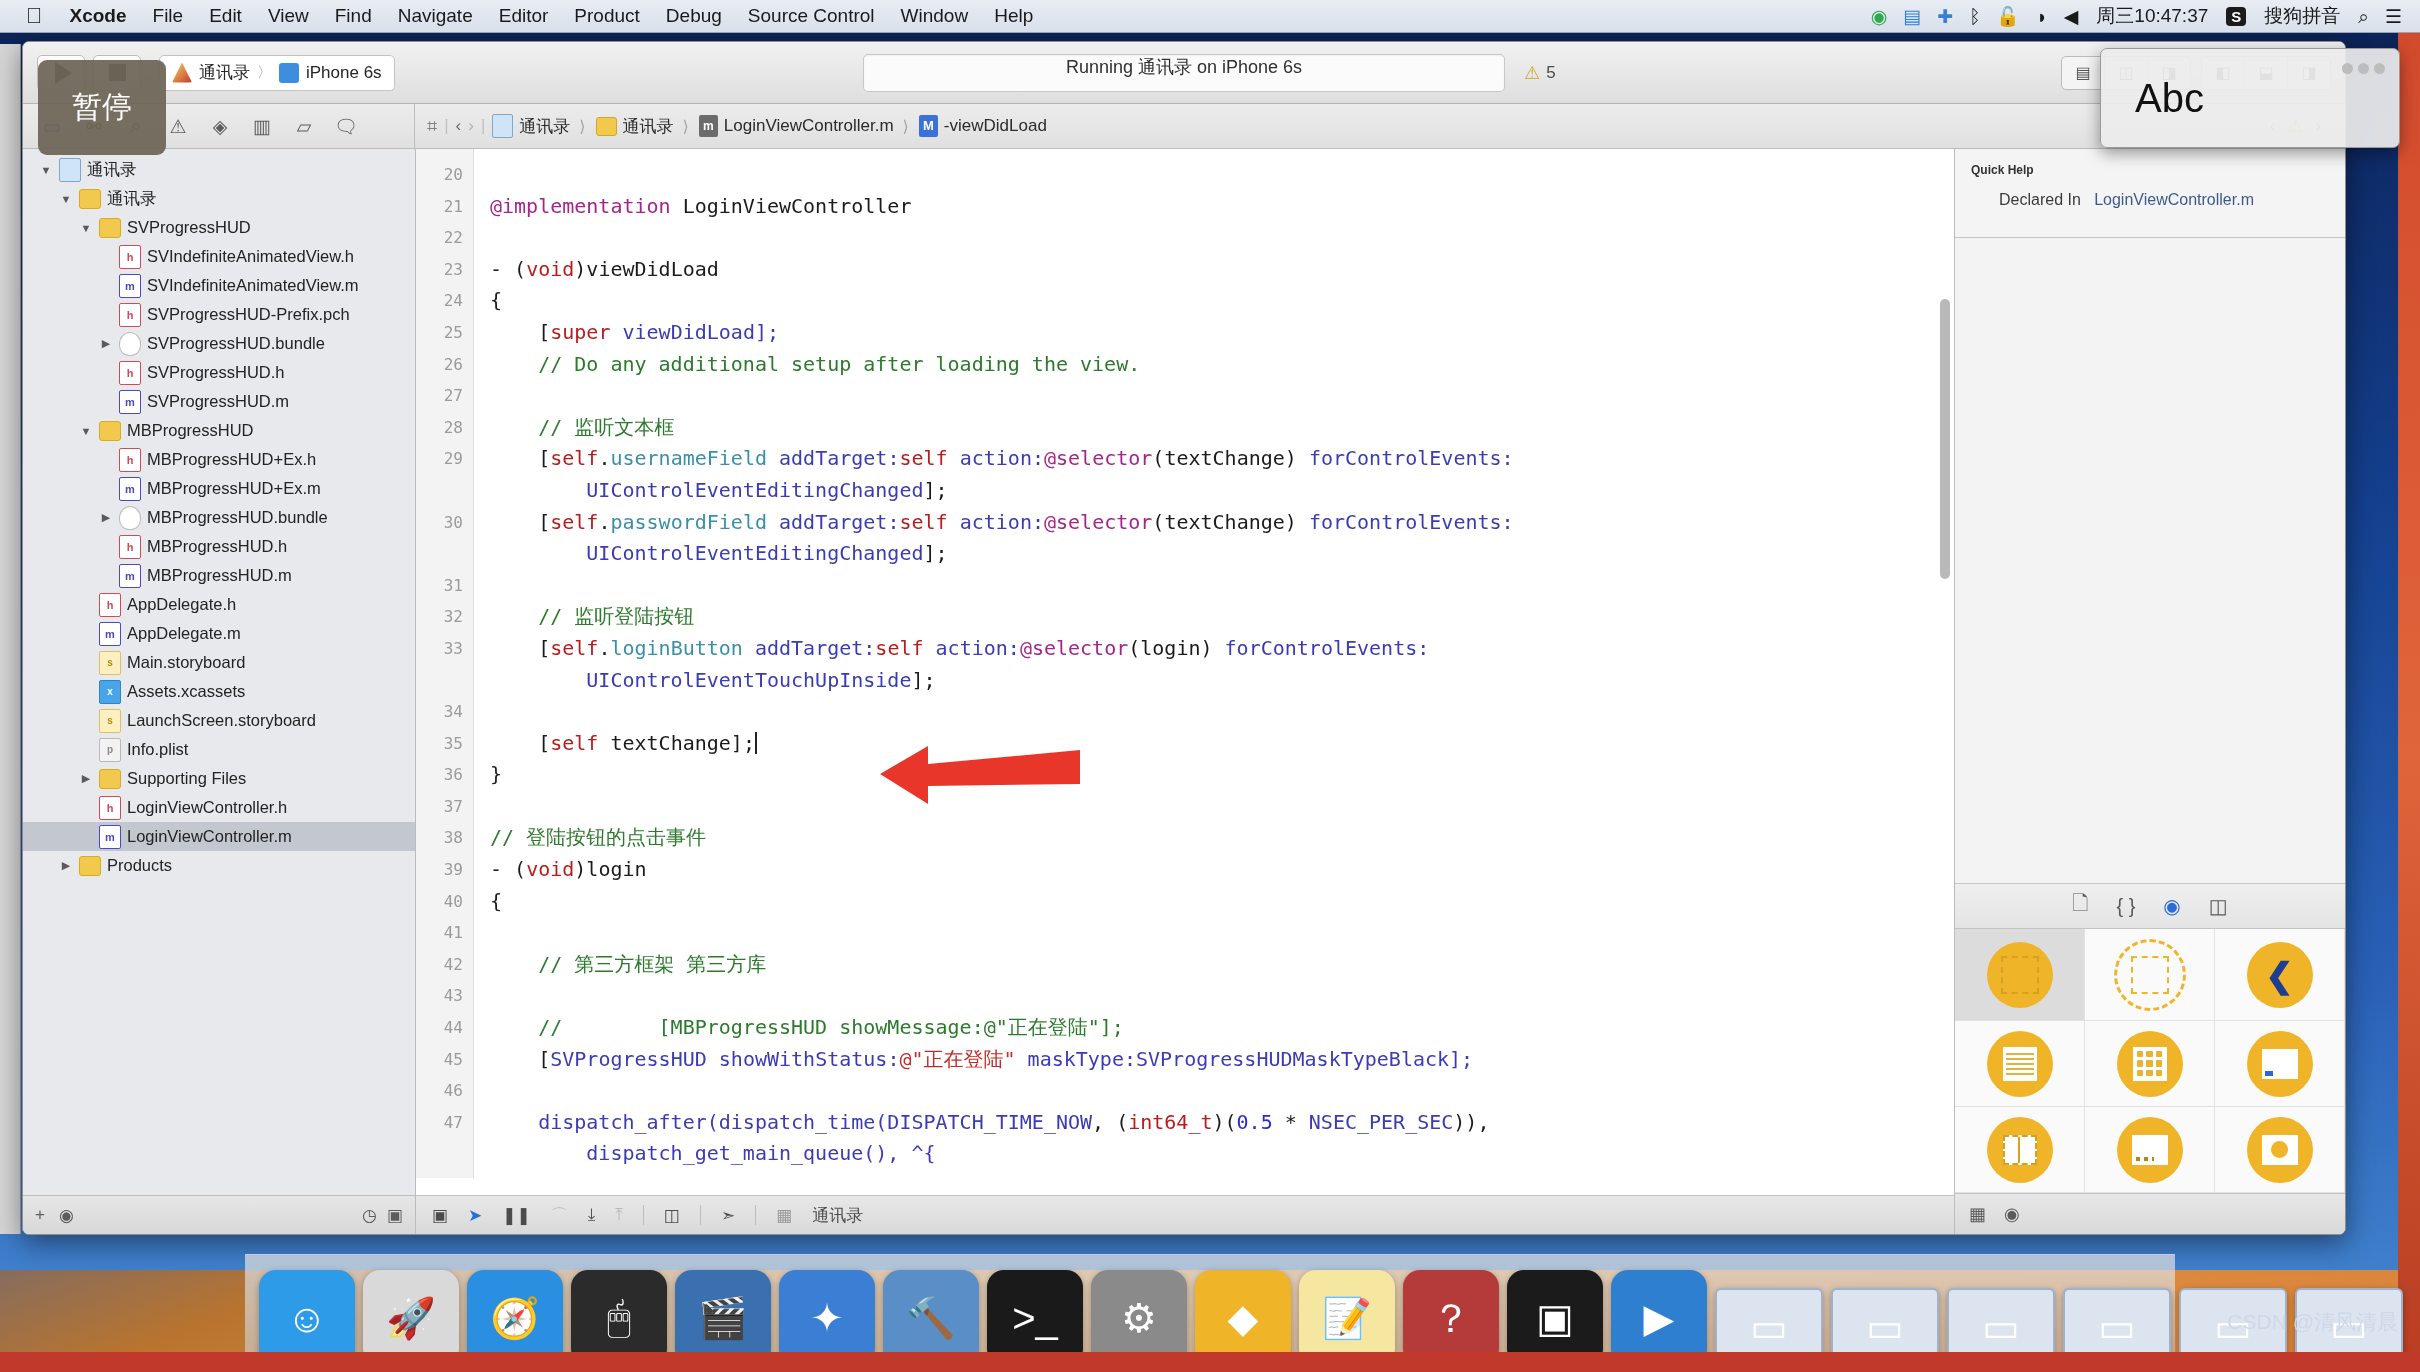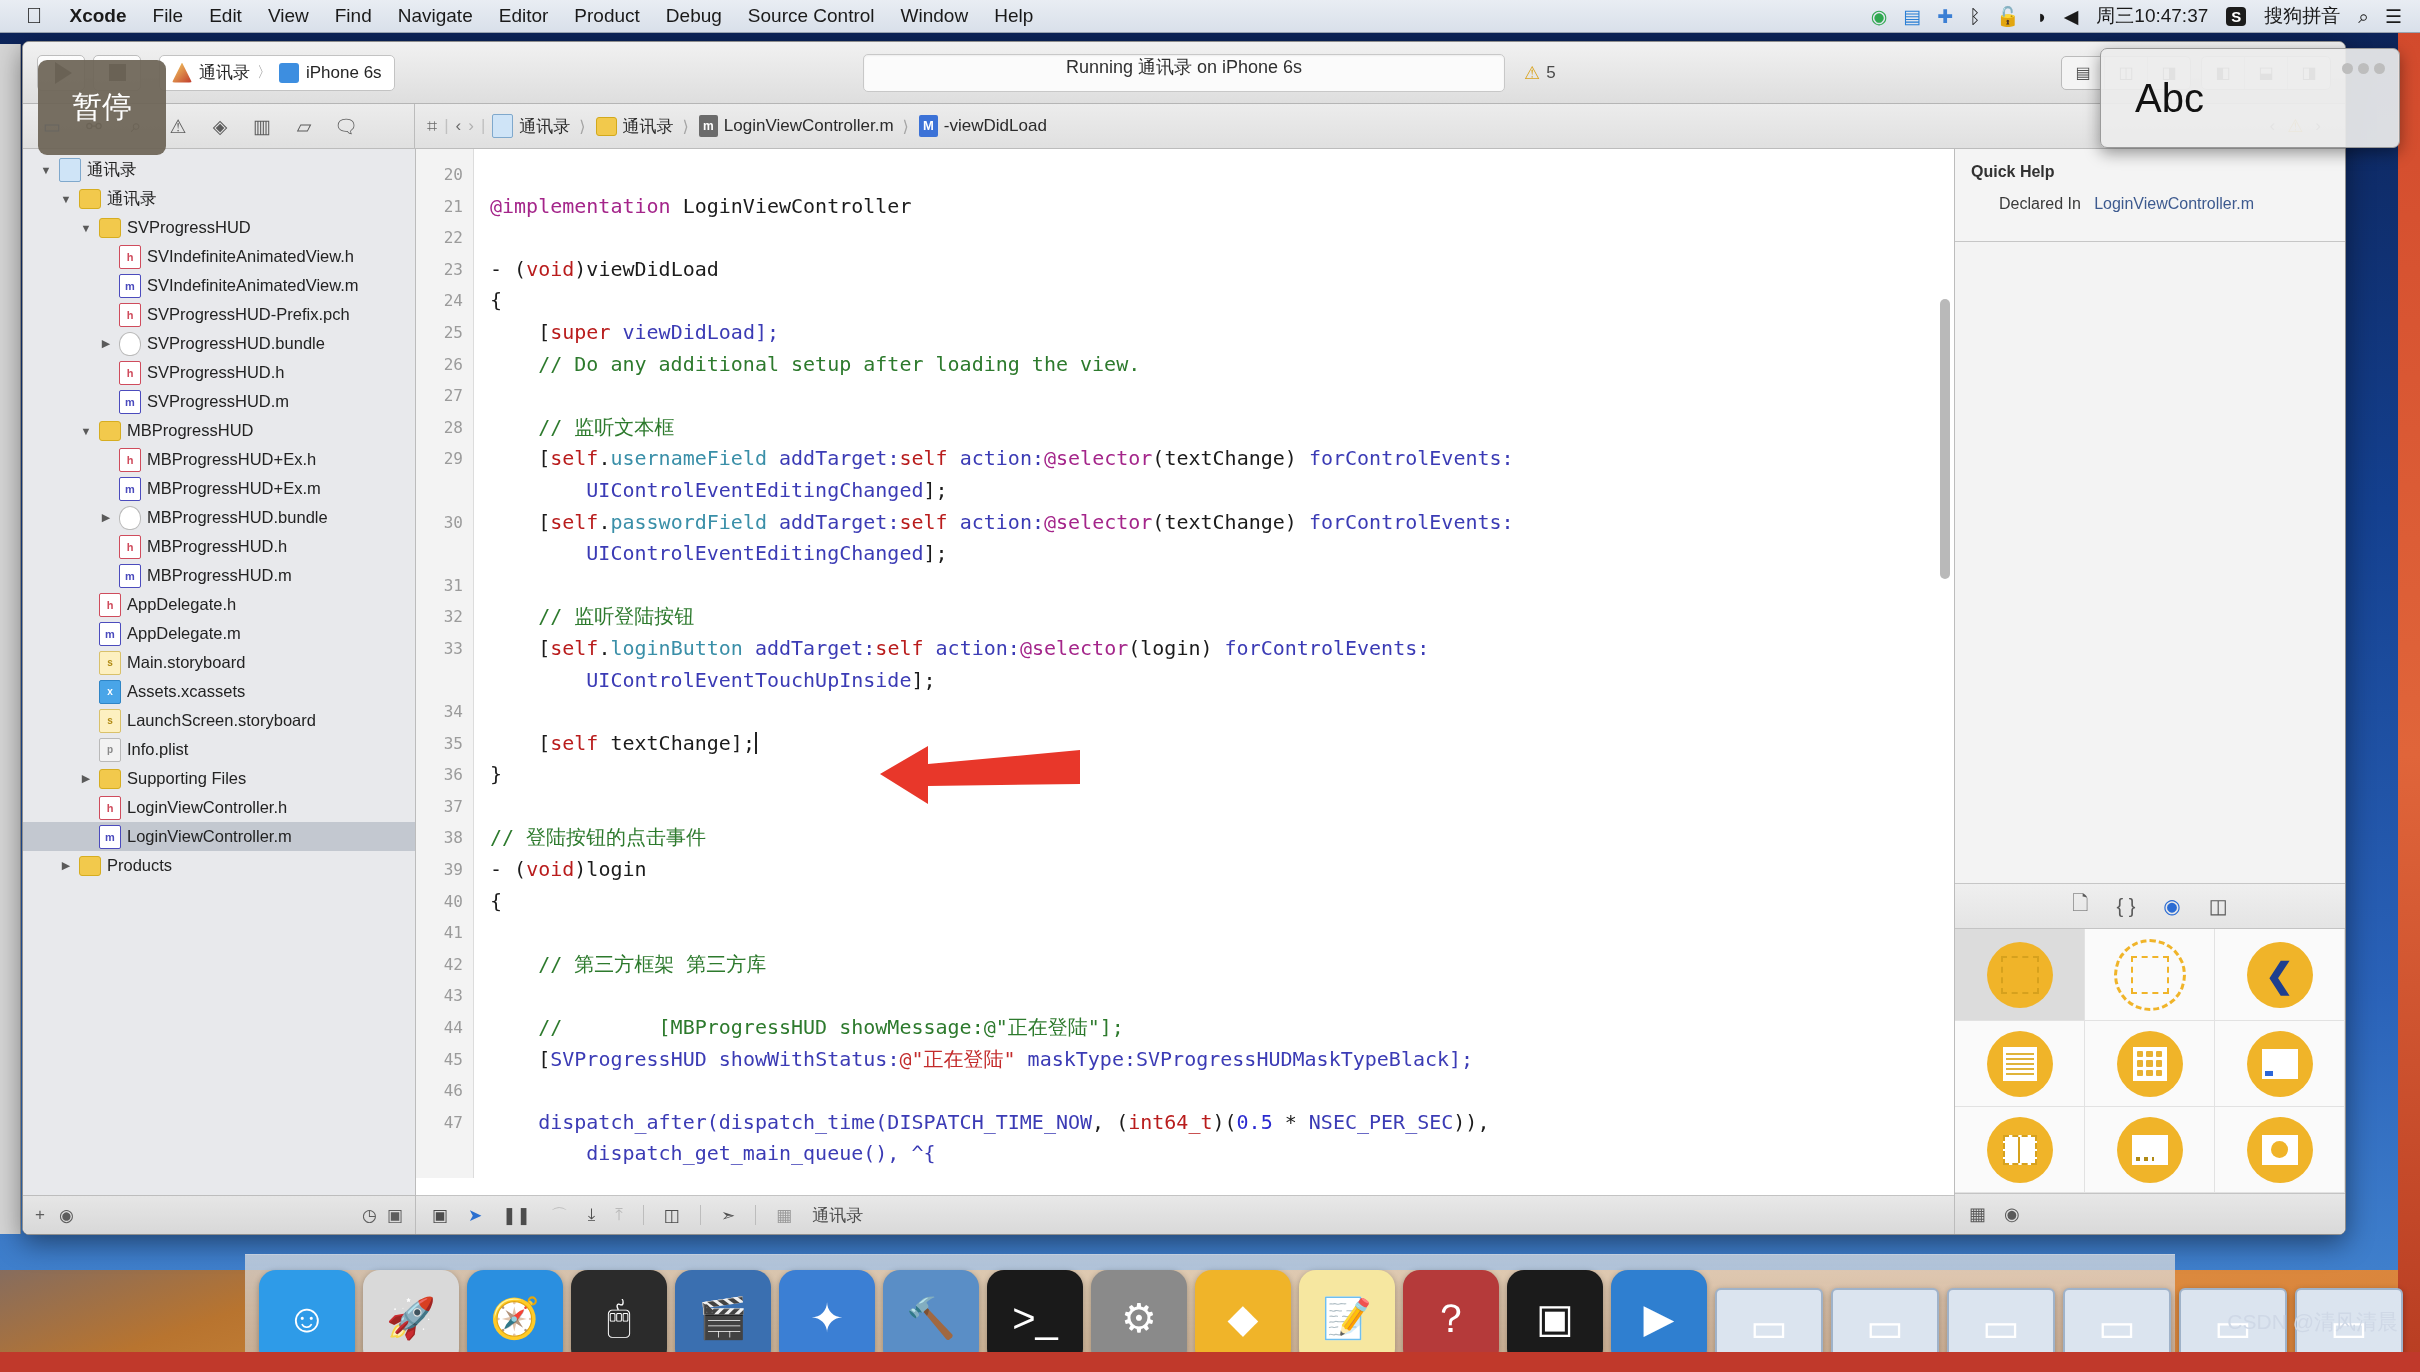--- a/index.html
+++ b/index.html
@@ -178,21 +178,21 @@
   }
   .dbg-sep{width:1px;height:20px;background:#bdbdbd;}
   
   #utility{
     width:390px;flex:0 0 390px;background:#eeeeee;border-left:1px solid #bcbcbc;
     display:flex;flex-direction:column;min-height:0;
   }
   #quickhelp{
     flex:0 0 auto;background:#f4f4f4;border-bottom:1px solid #c6c6c6;padding:14px 16px 28px;
   }
-  #quickhelp .qh-title{font-size:16px;font-weight:bold;color:#323232;margin-bottom:14px;}
+  #quickhelp .qh-title{font-size:12px;font-weight:bold;color:#323232;margin-bottom:14px;}
   #quickhelp .qh-row{font-size:16px;color:#3a3a3a;padding-left:28px;}
   #quickhelp .qh-row .lnk{color:#3d5a8f;}
   #util-spacer{flex:1;background:#f3f3f3;border-bottom:1px solid #c6c6c6;}
   #lib-tabs{
     height:44px;flex:0 0 44px;display:flex;align-items:center;justify-content:center;gap:28px;
     background:linear-gradient(180deg,#efefef,#e4e4e4);border-bottom:1px solid #c4c4c4;
     font-size:20px;color:#5a5a5a;
   }
   #lib-tabs .lt.sel{color:#2b6cd4;}
   #lib-grid{

